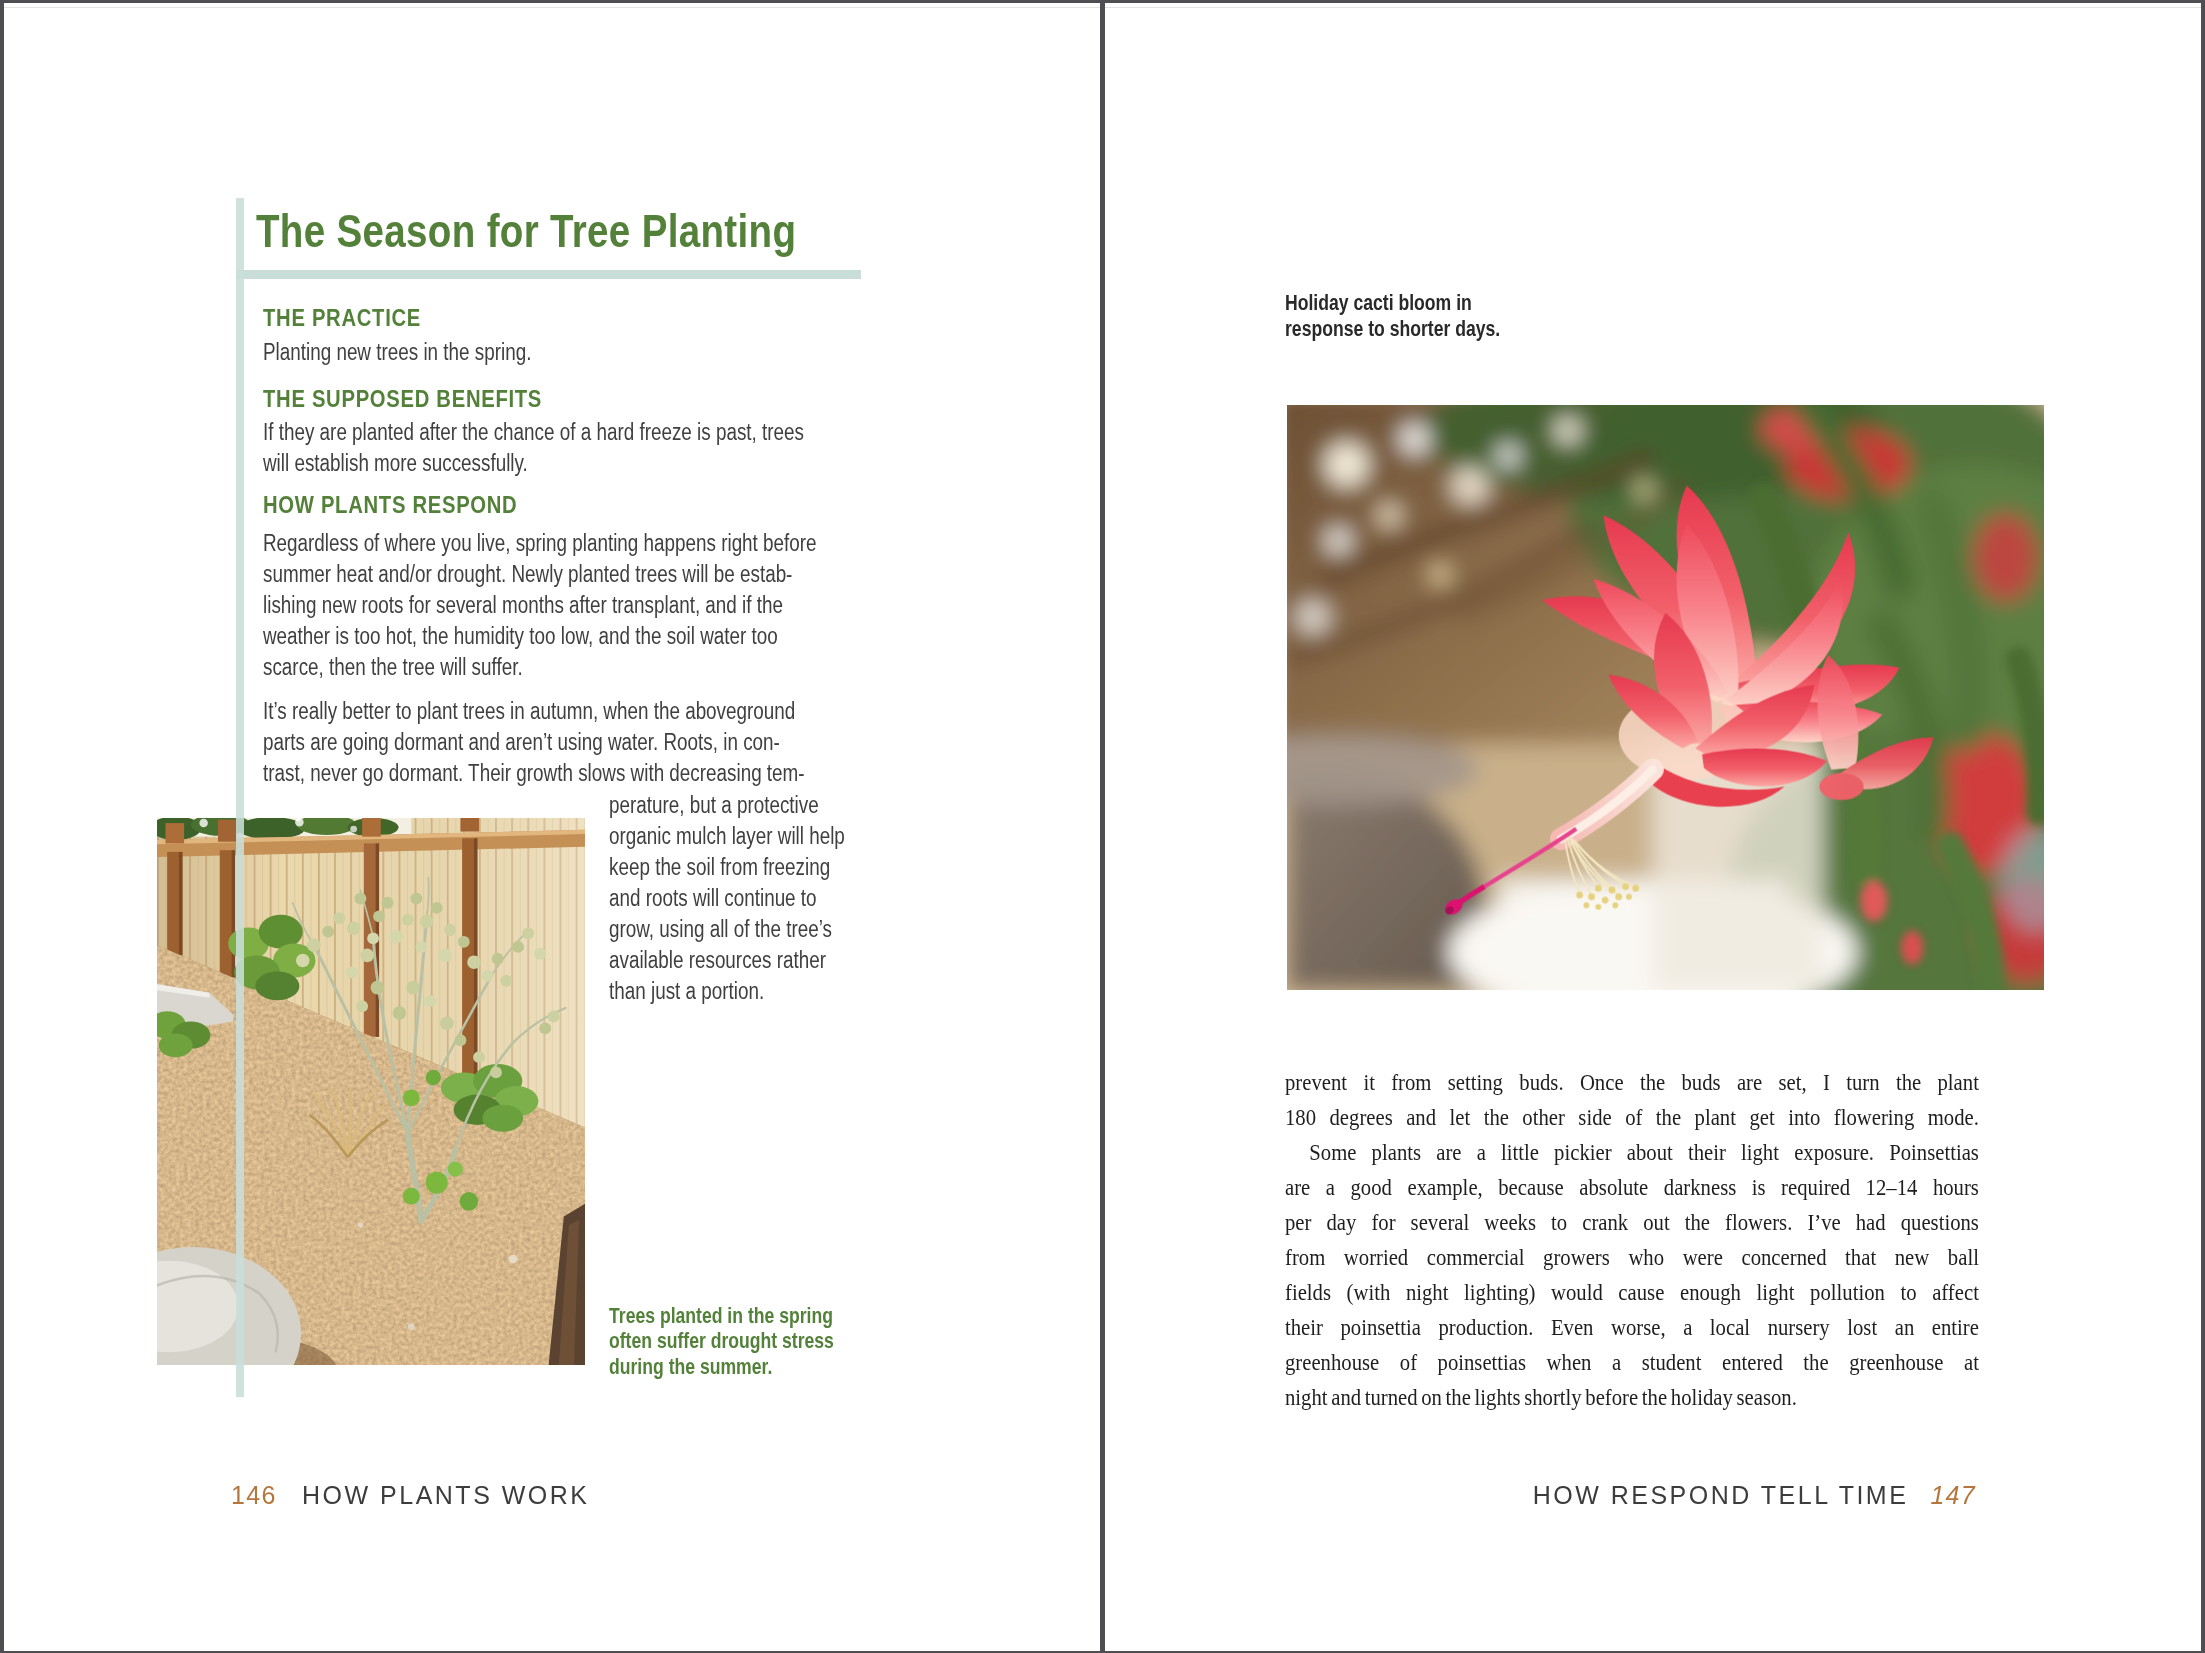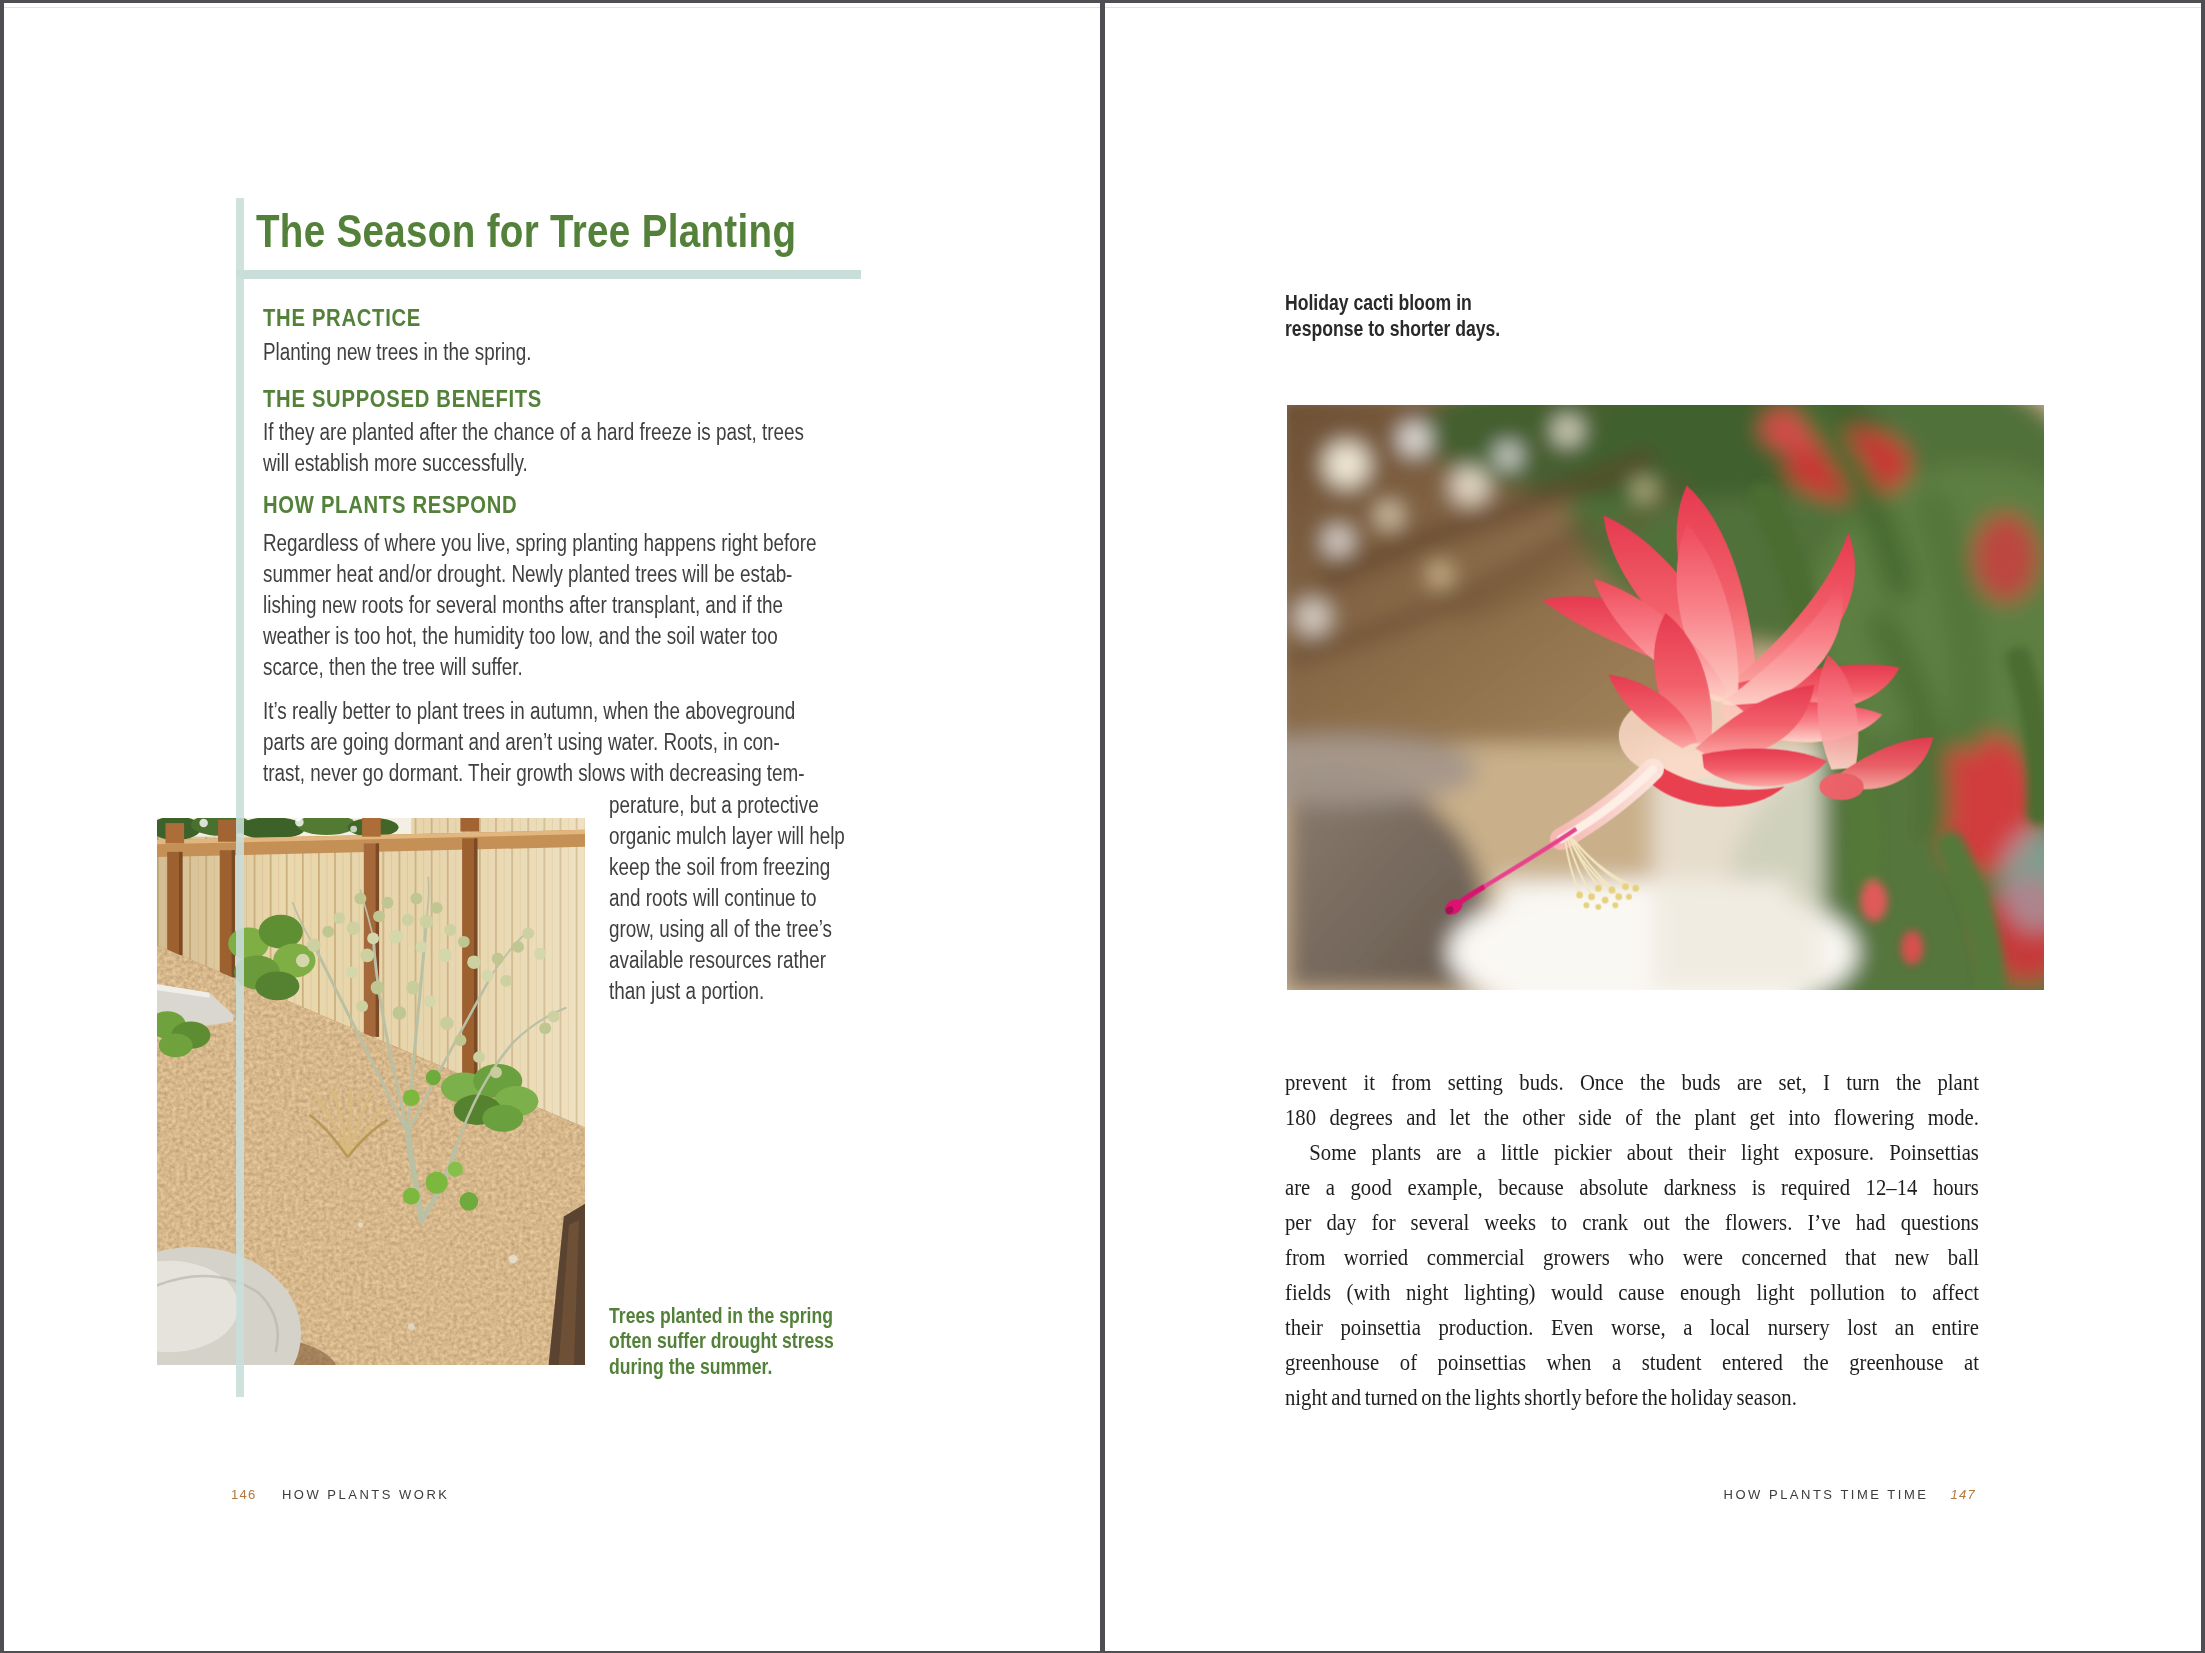--- a/index.html
+++ b/index.html
@@ -48,21 +48,21 @@
     font-family:"Liberation Serif",serif;font-size:23px;line-height:35px;
     color:var(--serif-text,#1e1e1e);width:771px;word-spacing:-1.7px;
     transform:scaleX(0.9);transform-origin:left top;
   }
   .serif-body .tline{height:35px;text-align:justify;text-align-last:justify;}
   .serif-body .tline:nth-child(3){word-spacing:-5.1px;padding-left:27px;}
   .serif-body .tline:last-child{text-align-last:left;}
 
   
   .footer{
-    font-size:13px;line-height:22px;color:#3c3c3c;letter-spacing:2.5px;white-space:nowrap;
+    font-size:25px;line-height:22px;color:#3c3c3c;letter-spacing:2.5px;white-space:nowrap;
   }
   .footer .pagenum{color:var(--page-number-orange,#b5763c);letter-spacing:1.3px;}
   .footer-right{text-align:right;}
   .footer .runtitle{font-weight:400;}
 
   
   .photo{overflow:hidden;}
   .photo svg{display:block;width:100%;height:100%;}
 </style>
 </head>
@@ -464,16 +464,16 @@
       <div class="tline">are a good example, because absolute darkness is required 12–14 hours</div>
       <div class="tline">per day for several weeks to crank out the flowers. I’ve had questions</div>
       <div class="tline">from worried commercial growers who were concerned that new ball</div>
       <div class="tline">fields (with night lighting) would cause enough light pollution to affect</div>
       <div class="tline">their poinsettia production. Even worse, a local nursery lost an entire</div>
       <div class="tline">greenhouse of poinsettias when a student entered the greenhouse at</div>
       <div class="tline">night and turned on the lights shortly before the holiday season.</div>
     </div>
 
   <div class="abs footer footer-right" style="right:229px;top:1484px;">
-    <span class="runtitle">HOW PLANTS TIME TIME</span><span class="pagenum" style="margin-left:22px;font-style:italic;">147</span>
+    <span class="runtitle">HOW RESPOND TELL TIME</span><span class="pagenum" style="margin-left:22px;font-style:italic;">147</span>
   </div>
 </div>
 
 
 </body></html>

